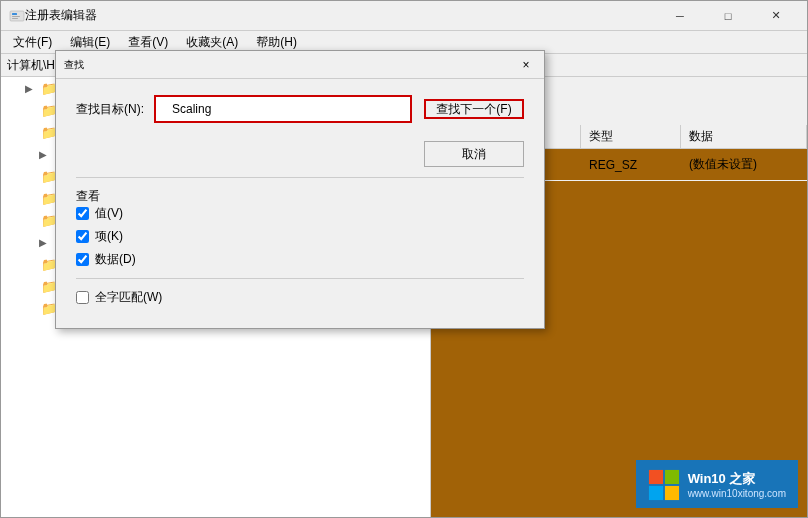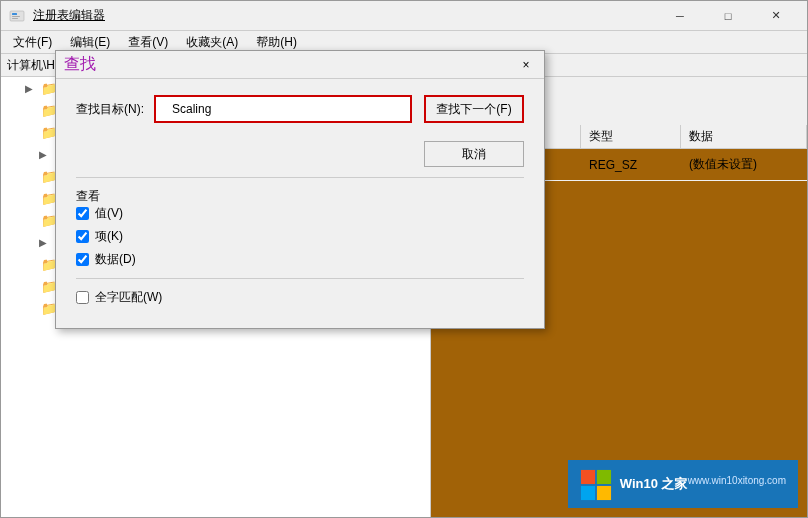--- a/index.html
+++ b/index.html
@@ -29,22 +29,21 @@
       background: #f0f0f0;
       display: flex;
       align-items: center;
       padding: 0 8px;
       border-bottom: 1px solid #ccc;
       justify-content: space-between;
     }
     .title-bar-left {
       display: flex;
       align-items: center;
-      gap: 8px;
-      text-decoration: underline;
+      gap: 0;
     }
     .title-bar-icon {
       width: 16px;
       height: 16px;
     }
     .title-bar-text {
       font-size: 12px;
       color: #000;
     }
     .title-bar-controls {
@@ -202,22 +201,22 @@
     .dialog-title-bar {
       height: 28px;
       background: #f0f0f0;
       display: flex;
       align-items: center;
       padding: 0 8px;
       justify-content: space-between;
       border-bottom: 1px solid #ccc;
     }
     .dialog-title-text {
-      font-size: 16px;
-      color: #a21caf;
+      font-size: 10px;
+      color: #000000;
     }
     .dialog-close-btn {
       width: 20px;
       height: 20px;
       background: transparent;
       border: 1px solid transparent;
       cursor: pointer;
       font-size: 12px;
       display: flex;
       align-items: center;
@@ -244,21 +243,21 @@
       flex: 1;
       height: 28px;
       border: 2px solid #cc0000;
       padding: 0 16px;
       font-size: 12px;
       outline: none;
       background: #fff;
     }
     .dialog-btn-primary {
       width: 100px;
-      height: 28px;
+      height: 20px;
       background: #f0f0f0;
       border: 2px solid #cc0000;
       cursor: pointer;
       font-size: 12px;
       color: #000;
       margin-left: 12px;
     }
 
     .dialog-btn-secondary {
       width: 100px;
@@ -485,17 +484,17 @@
 
 <div class="watermark">
   <div class="win10-logo">
     <svg width="34" height="34" viewBox="0 0 34 34">
       <rect x="1" y="1" width="15" height="15" fill="#f25022"></rect>
       <rect x="18" y="1" width="15" height="15" fill="#7fba00"></rect>
       <rect x="1" y="18" width="15" height="15" fill="#00a4ef"></rect>
       <rect x="18" y="18" width="15" height="15" fill="#ffb900"></rect>
     </svg>
   </div>
-  <div style="display:flex; flex-direction:row;">
+  <div style="display:flex; flex-direction:column;">
     <span class="watermark-text">Win10 之家</span>
     <span class="watermark-url">www.win10xitong.com</span>
   </div>
 </div>
 
 </body></html>

